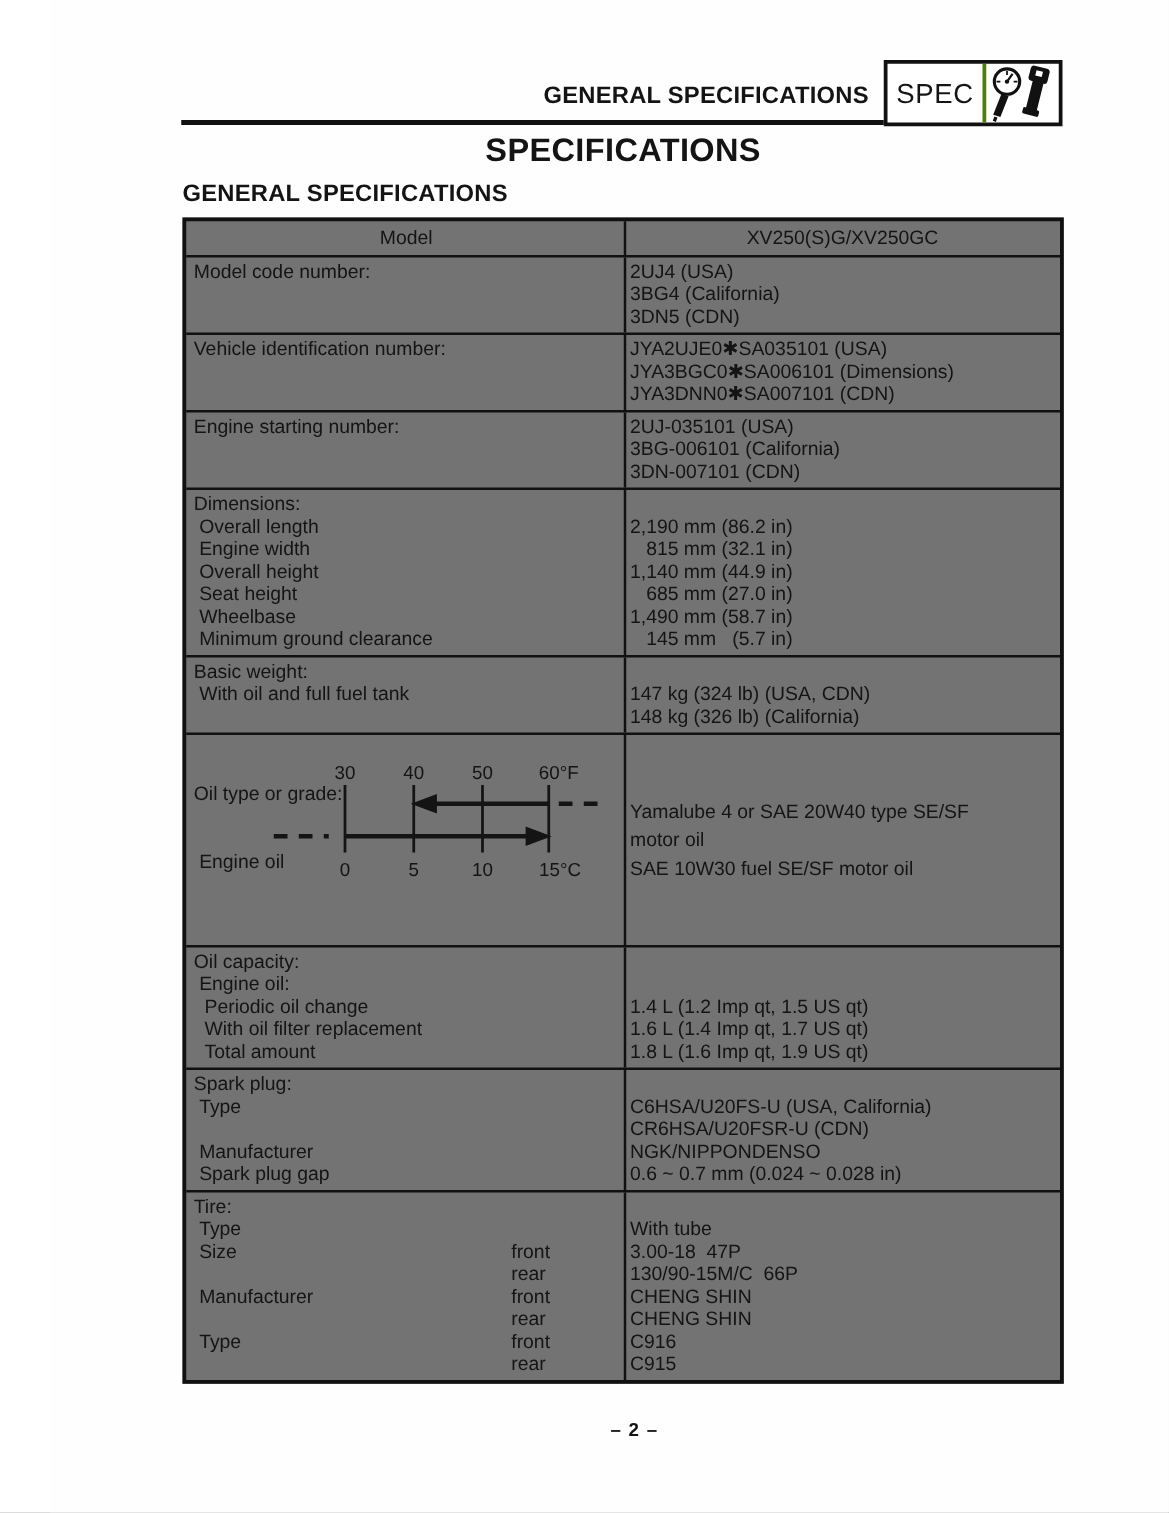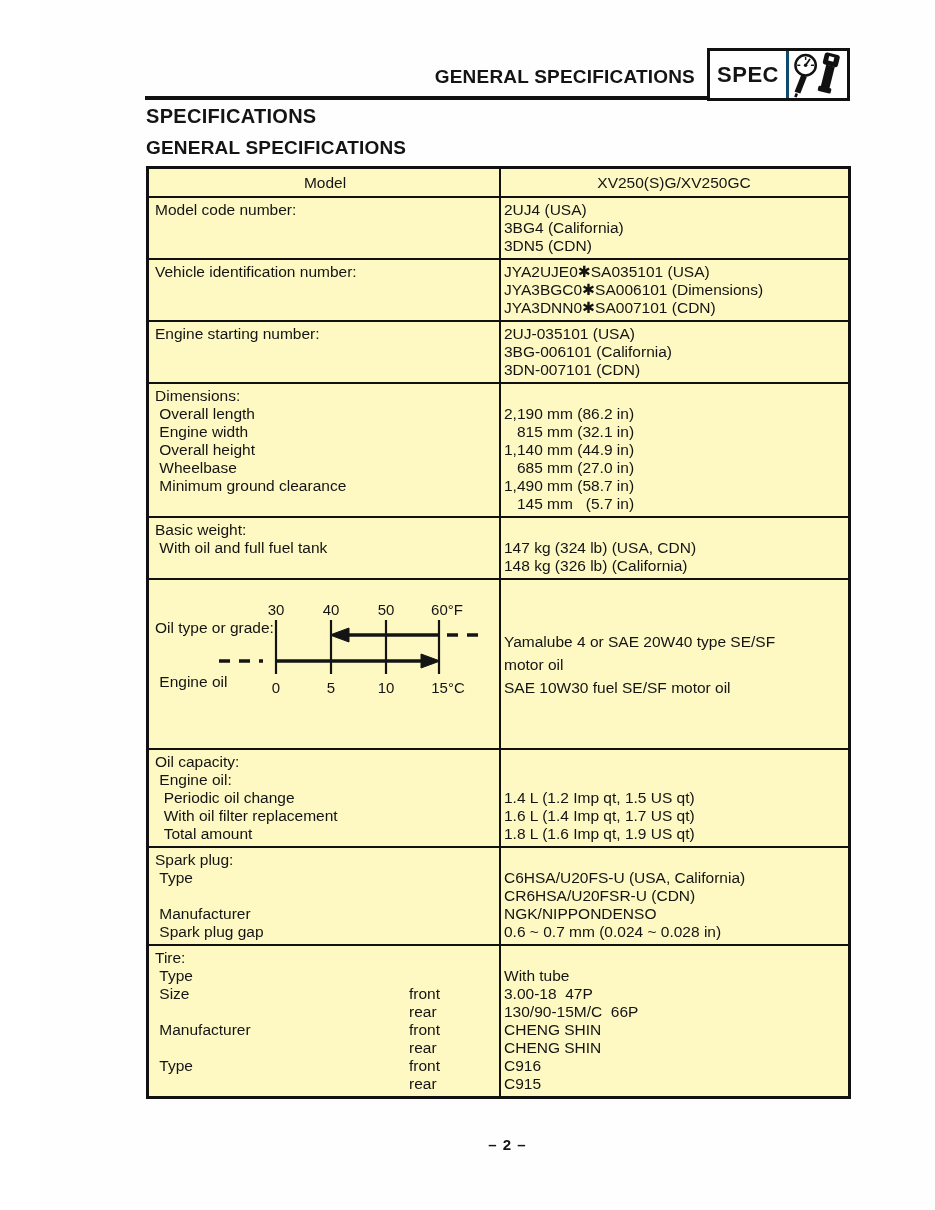--- a/index.html
+++ b/index.html
@@ -4,28 +4,28 @@
 <style>
   html,body { margin:0; padding:0; background:#ffffff; }
   .page {
     position:relative; width:935px; height:1210px; background:#fefefe;
     font-family:"Liberation Sans", sans-serif; color:#141414; overflow:hidden;margin-left:40px;
   }
   
   .runhead { position:absolute; top:66px; right:280px; font-size:19px; font-weight:700; letter-spacing:.2px; }
   .header-rule { position:absolute; left:105px; top:96px; width:562px; height:4px; background:#111; }
   .spec-box { position:absolute; left:667px; top:48px; width:143px; height:53px; border:3px solid #111; background:#fff; display:flex; box-sizing:border-box; }
-  .spec-box-label { width:76px; display:flex; align-items:center; justify-content:center; font-size:22px; font-weight:700; letter-spacing:.5px; border-right:3px solid #0c4a6e; }
+  .spec-box-label { width:76px; display:flex; align-items:center; justify-content:center; font-size:22px; font-weight:400; letter-spacing:.5px; border-right:3px solid #4d7c0f; }
   .spec-box-iconwrap { flex:1; display:flex; align-items:center; justify-content:center; }
 
   .content { position:absolute; left:106px; top:105px; width:705px; }
-  .page-title { text-align:left; font-size:20px; font-weight:700; letter-spacing:.3px; }
+  .page-title { text-align:center; font-size:26px; font-weight:700; letter-spacing:.3px; }
   .section-heading { margin-top:9px; font-size:19px; font-weight:700; letter-spacing:.2px; }
 
-  .spec-table { margin-top:7px; width:705px; border:3px solid #111; box-sizing:border-box; background:#fef9c3; }
+  .spec-table { margin-top:7px; width:705px; border:3px solid #111; box-sizing:border-box; background:#737373; }
   .t-row { display:flex; border-top:2px solid #111; }
   .t-row:first-child { border-top:none; }
   .cell { box-sizing:border-box; font-size:15.5px; line-height:18px; white-space:pre-wrap; }
   .cell-left { width:352px; border-right:2px solid #111; padding:3px 4px 3px 6px; position:relative; }
   .cell-right { flex:1; padding:3px 4px 3px 3px; }
   .t-row.head .cell { text-align:center; padding-top:5px; padding-bottom:4px; }
   .line { position:relative; min-height:18px; }
   .mid { position:absolute; left:254px; top:0; }
 
   .oil-left { min-height:125px; }
@@ -84,21 +84,21 @@
         </div>
         <div class="t-row">
           <div class="cell cell-left"><div class="line">Vehicle identification number:</div><div class="line">&nbsp;</div><div class="line">&nbsp;</div></div>
           <div class="cell cell-right"><div class="line">JYA2UJE0✱SA035101 (USA)</div><div class="line">JYA3BGC0✱SA006101 (Dimensions)</div><div class="line">JYA3DNN0✱SA007101 (CDN)</div></div>
         </div>
         <div class="t-row">
           <div class="cell cell-left"><div class="line">Engine starting number:</div><div class="line">&nbsp;</div><div class="line">&nbsp;</div></div>
           <div class="cell cell-right"><div class="line">2UJ-035101 (USA)</div><div class="line">3BG-006101 (California)</div><div class="line">3DN-007101 (CDN)</div></div>
         </div>
         <div class="t-row">
-          <div class="cell cell-left"><div class="line">Dimensions:</div><div class="line"> Overall length</div><div class="line"> Engine width</div><div class="line"> Overall height</div><div class="line"> Wheelbase</div><div class="line"> Minimum ground clearance</div></div>
+          <div class="cell cell-left"><div class="line">Dimensions:</div><div class="line"> Overall length</div><div class="line"> Engine width</div><div class="line"> Overall height</div><div class="line"> Seat height</div><div class="line"> Wheelbase</div><div class="line"> Minimum ground clearance</div></div>
           <div class="cell cell-right"><div class="line">&nbsp;</div><div class="line">2,190 mm (86.2 in)</div><div class="line">   815 mm (32.1 in)</div><div class="line">1,140 mm (44.9 in)</div><div class="line">   685 mm (27.0 in)</div><div class="line">1,490 mm (58.7 in)</div><div class="line">   145 mm   (5.7 in)</div></div>
         </div>
         <div class="t-row">
           <div class="cell cell-left"><div class="line">Basic weight:</div><div class="line"> With oil and full fuel tank</div><div class="line">&nbsp;</div></div>
           <div class="cell cell-right"><div class="line">&nbsp;</div><div class="line">147 kg (324 lb) (USA, CDN)</div><div class="line">148 kg (326 lb) (California)</div></div>
         </div>
     <div class="t-row">
       <div class="cell cell-left oil-left">
         <div class="line">Oil type or grade:</div>
         <div class="line"> Engine oil</div>

